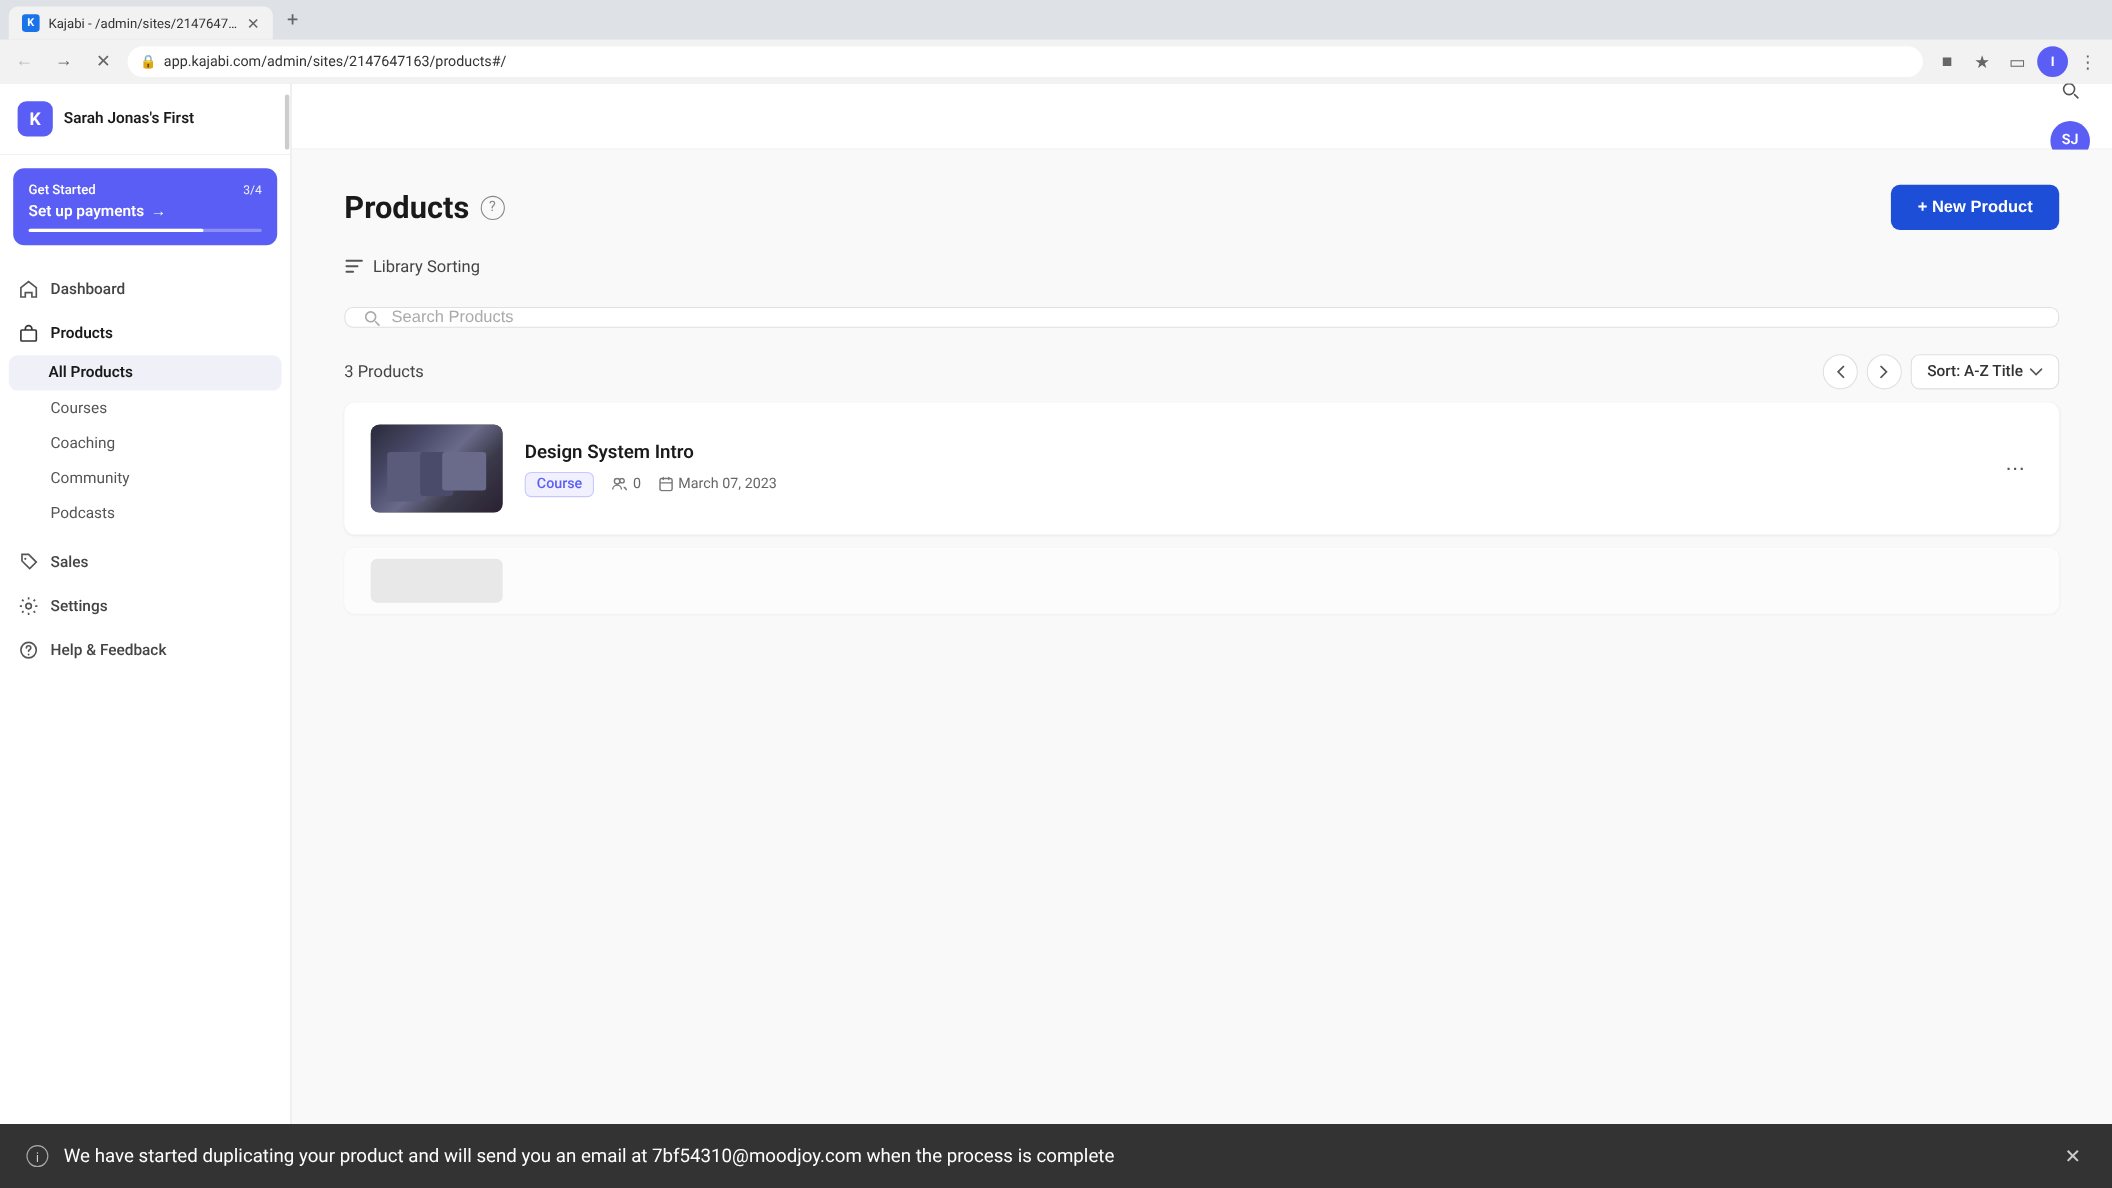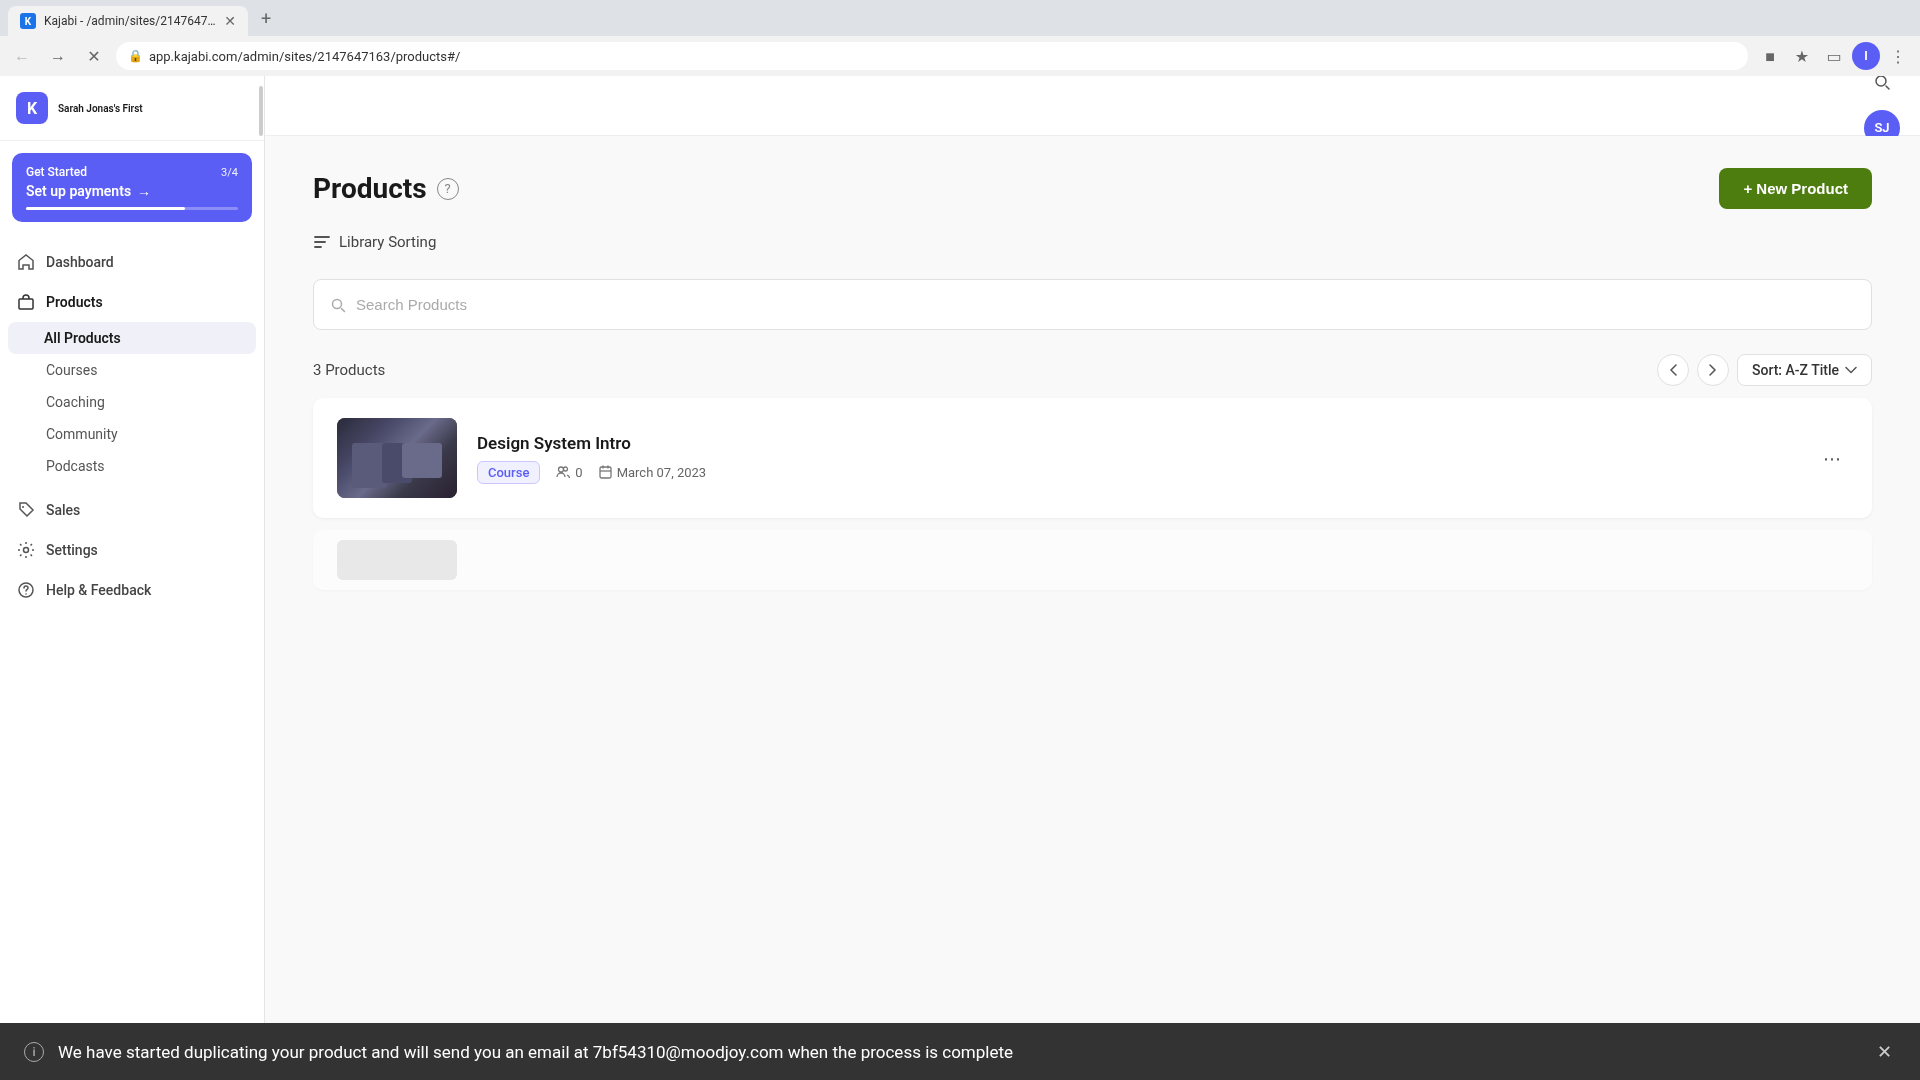--- a/index.html
+++ b/index.html
@@ -21,21 +21,21 @@
     .toolbar-right { display: flex; align-items: center; gap: 4px; }
     .toolbar-icon { width: 28px; height: 28px; display: flex; align-items: center; justify-content: center; border-radius: 50%; cursor: pointer; color: #666; font-size: 16px; }
 
     
     .app-layout { display: flex; flex: 1; overflow: hidden; }
 
     
     .sidebar { width: 265px; background: white; display: flex; flex-direction: column; border-right: 1px solid #e5e5e5; overflow: hidden; flex-shrink: 0; }
     .sidebar-header { display: flex; align-items: center; gap: 10px; padding: 16px; border-bottom: 1px solid #f0f0f0; }
     .sidebar-logo { width: 32px; height: 32px; background: #5b5ef4; border-radius: 8px; display: flex; align-items: center; justify-content: center; color: white; font-weight: bold; font-size: 16px; flex-shrink: 0; }
-    .sidebar-site-name { font-size: 10px; font-weight: 600; color: #1a1a1a; }
+    .sidebar-site-name { font-size: 14px; font-weight: 600; color: #1a1a1a; }
 
     .get-started-banner { margin: 12px; background: #5b5ef4; border-radius: 10px; padding: 12px 14px; color: white; cursor: pointer; }
     .get-started-top { display: flex; justify-content: space-between; align-items: center; font-size: 12px; margin-bottom: 4px; }
     .get-started-label { font-weight: 500; }
     .get-started-progress { font-size: 11px; opacity: 0.9; }
     .get-started-action { display: flex; align-items: center; gap: 6px; font-size: 14px; font-weight: 600; }
     .progress-bar { height: 3px; background: rgba(255,255,255,0.3); border-radius: 2px; margin-top: 8px; }
     .progress-fill { height: 100%; background: white; border-radius: 2px; width: 75%; }
 
     .sidebar-nav { flex: 1; overflow-y: auto; padding: 8px 0; }
@@ -50,28 +50,28 @@
     .nav-sub-item.active { background: #f0f0f8; color: #1a1a1a; font-weight: 600; border-radius: 8px; margin: 0 8px; padding: 8px 12px 8px 36px; }
 
     
     .main-content { flex: 1; background: #f9f9f9; overflow-y: auto; display: flex; flex-direction: column; }
 
     .page-header { display: flex; align-items: center; justify-content: space-between; padding: 32px 48px 16px; }
     .page-title-area { display: flex; align-items: center; gap: 10px; }
     .page-title { font-size: 28px; font-weight: 700; color: #1a1a1a; }
     .help-icon { width: 22px; height: 22px; border-radius: 50%; border: 1.5px solid #888; display: flex; align-items: center; justify-content: center; color: #888; font-size: 13px; cursor: pointer; }
 
-    .new-product-btn { display: flex; align-items: center; gap: 8px; background: #4d7c0f; color: white; padding: 12px 24px; border-radius: 8px; font-size: 15px; font-weight: 600; cursor: pointer; border: none; }
+    .new-product-btn { display: flex; align-items: center; gap: 8px; background: #1d4ed8; color: white; padding: 12px 24px; border-radius: 8px; font-size: 15px; font-weight: 600; cursor: pointer; border: none; }
 
     .page-subheader { padding: 8px 48px 16px; }
     .library-sorting { display: flex; align-items: center; gap: 8px; color: #444; font-size: 15px; cursor: pointer; }
     .library-sorting-icon { color: #555; }
 
     .search-area { padding: 12px 48px; }
-    .search-box { display: flex; align-items: center; gap: 10px; background: white; border: 1.5px solid #e0e0e0; border-radius: 8px; padding: 16px 16px; }
+    .search-box { display: flex; align-items: center; gap: 10px; background: white; border: 1.5px solid #e0e0e0; border-radius: 8px; padding: 0 16px; }
     .search-input { flex: 1; border: none; outline: none; font-size: 15px; color: #333; background: transparent; }
     .search-input::placeholder { color: #aaa; }
 
     .products-list-header { display: flex; align-items: center; justify-content: space-between; padding: 12px 48px; }
     .products-count { font-size: 15px; color: #444; font-weight: 400; }
     .list-controls { display: flex; align-items: center; gap: 8px; }
     .pagination-btn { width: 32px; height: 32px; border-radius: 50%; border: 1px solid #e0e0e0; background: white; display: flex; align-items: center; justify-content: center; cursor: pointer; color: #555; }
     .sort-dropdown { display: flex; align-items: center; gap: 6px; background: white; border: 1.5px solid #e0e0e0; border-radius: 8px; padding: 7px 14px; font-size: 14px; color: #333; cursor: pointer; font-weight: 500; }
 
     .products-list { padding: 0 48px; }

